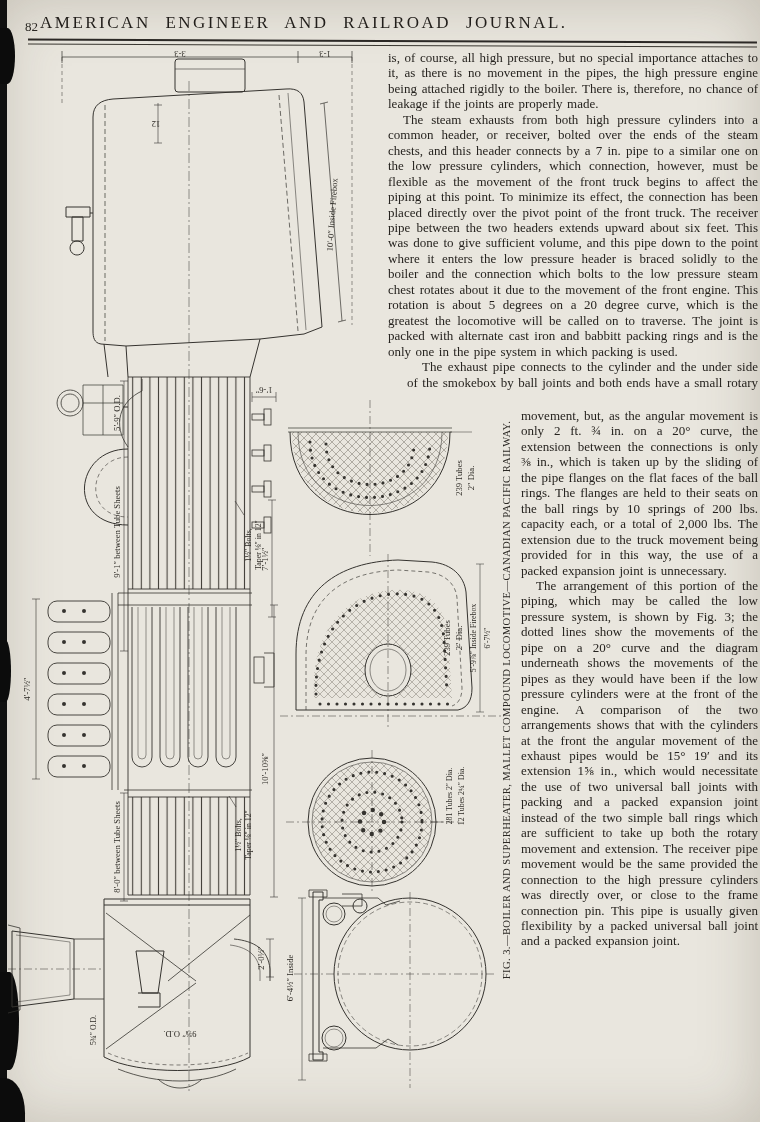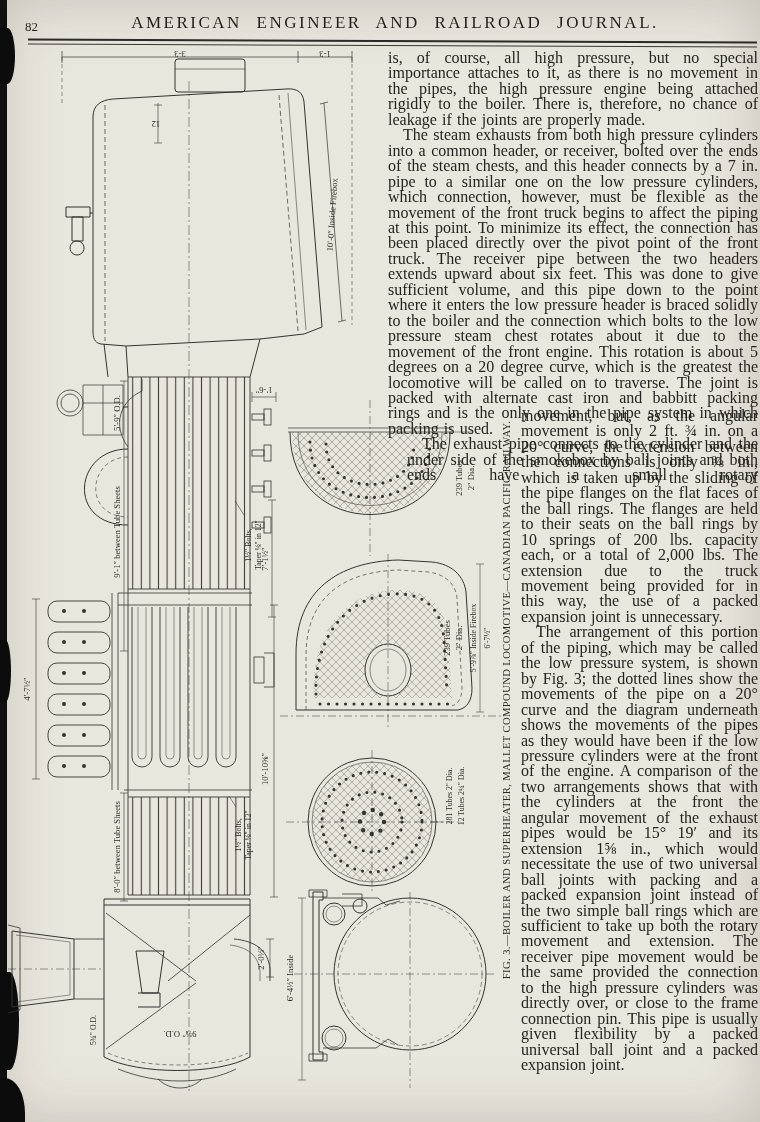--- a/index.html
+++ b/index.html
@@ -7,30 +7,30 @@
     position:relative;width:760px;height:1122px;margin:0 auto;
     background:#e9e6de;overflow:hidden;
     font-family:"Liberation Serif","DejaVu Serif",serif;
     color:#26231f;
     box-shadow:inset 0 0 60px rgba(90,80,60,.25);
   }
   .edge-strip{position:absolute;left:0;top:0;width:7px;height:100%;background:#101010;}
   .edge-blob{position:absolute;background:#0c0c0c;border-radius:0 60% 60% 0;}
   .page-num{position:absolute;top:19px;left:25px;font-size:13px;color:#2a2723;}
   .masthead{
-    position:absolute;top:13px;left:40px;right:10px;text-align:center;
+    position:absolute;top:13px;left:40px;right:10px;text-align:left;
     font-size:17px;letter-spacing:2.5px;word-spacing:8px;color:#211e1a;
   }
   .rule1{position:absolute;top:40px;left:28px;right:3px;height:2.2px;background:#2c2926;transform:rotate(.25deg);}
   .rule2{position:absolute;top:45px;left:28px;right:3px;height:1px;background:#3a3731;transform:rotate(.25deg);}
   .colA{position:absolute;left:388px;top:50px;width:370px;}
   .colB{position:absolute;left:521px;top:408px;width:237px;}
   .colA p,.colB p{
     margin:0;text-align:justify;text-indent:15px;
-    font-size:16px;line-height:15.45px;word-spacing:1.2px;
+    font-size:13px;line-height:15.45px;word-spacing:1.2px;
     hyphens:auto;-webkit-hyphens:auto;
   }
   .colA p.noindent,.colB p.noindent{text-indent:0;}
   .colA p.cont{text-align-last:justify;margin-left:19px;}
   .fig-caption{
     position:absolute;left:501px;top:1014px;width:628px;height:16px;
     transform:rotate(-90deg);transform-origin:0 0;
     font-size:10.6px;letter-spacing:.4px;text-align:center;white-space:nowrap;
     color:#2b2824;
   }

